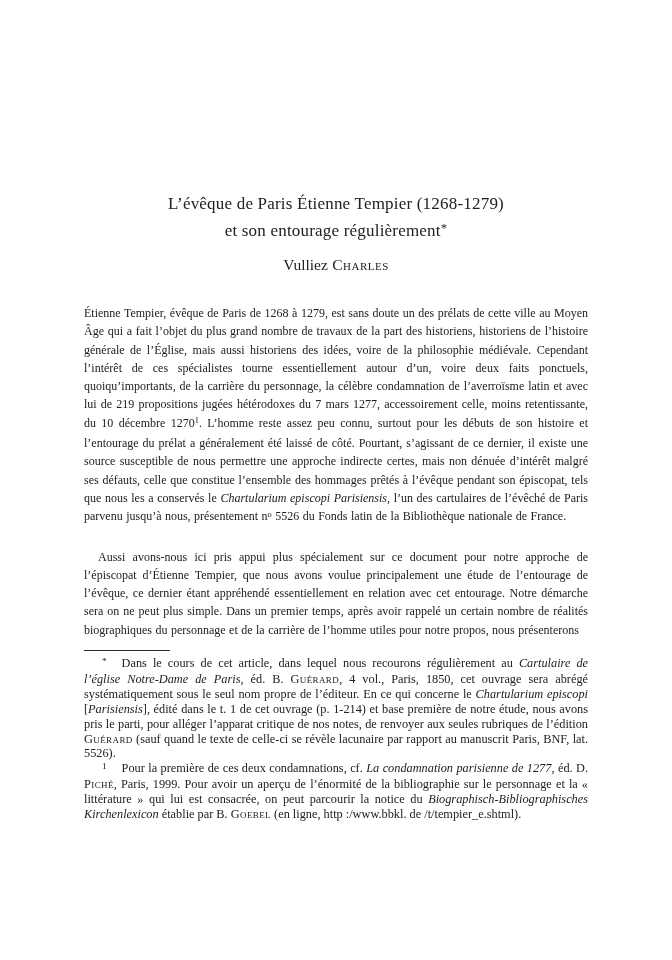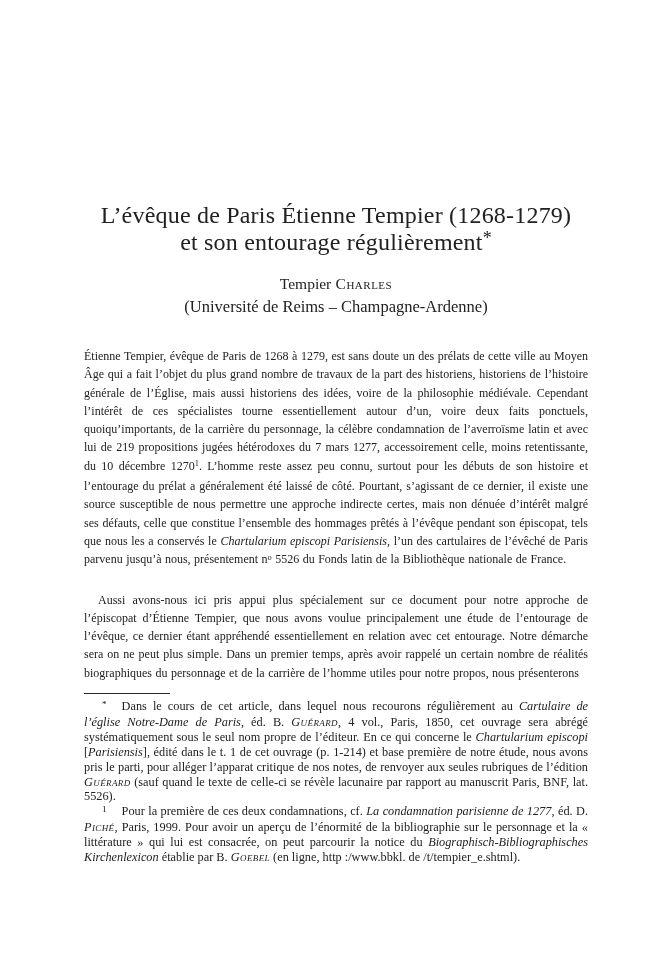--- a/index.html
+++ b/index.html
@@ -11,22 +11,22 @@
     background: #ffffff;
     font-family: "Liberation Serif", serif;
     color: #212121;
     box-sizing: border-box;
     padding: 186px 84px 0 84px;
     overflow: hidden;
   }
   
   .title-block { text-align: center; }
   .title {
-    margin: 16px;
-    font-size: 24px;
+    margin: 4px;
+    font-size: 17px;
     font-weight: normal;
     line-height: 27px;
     letter-spacing: 0.2px;
   }
   .title-line { display: block; }
   .title-note-marker {
     font-size: 75%;
     position: relative;
     top: -0.35em;
   }
@@ -68,41 +68,40 @@
     text-indent: 18px;
   }
   .fn-marker {
     font-size: 75%;
     position: relative;
     top: -0.38em;
     margin-right: 15px;
   }
   
   .run-i { font-style: italic; }
-  .run-sc { font-variant: small-caps; letter-spacing: 0.4px; font-style: italic; }
+  .run-sc { font-variant: small-caps; letter-spacing: 0.4px; }
   .run-sup {
     font-size: 70%;
     position: relative;
     top: -0.45em;
   }
 </style>
 </head>
 <body>
 
 <div class="page">
 
   <header class="title-block">
     <h1 class="title">
       <span class="title-line">L’évêque de Paris Étienne Tempier (1268-1279)</span>
       <span class="title-line"><span>et son entourage régulièrement</span><span class="title-note-marker">*</span></span>
     </h1>
     <div class="author">
-      <span class="author-first">Tempier</span><span class="sc">Charles</span>
+      <span class="author-first">Vulliez</span><span class="sc">Charles</span>
     </div>
-    <div class="affiliation">(Université de Reims – Champagne-Ardenne)</div>
   </header>
 
   <main class="article-body">
     <p class="body-para"><span>Étienne Tempier, évêque de Paris de 1268 à 1279, est sans doute un des prélats de cette ville au Moyen Âge qui a fait l’objet du plus grand nombre de travaux de la part des historiens, historiens de l’histoire générale de l’Église, mais aussi historiens des idées, voire de la philosophie médiévale. Cependant l’intérêt de ces spécialistes tourne essentiellement autour d’un, voire deux faits ponctuels, quoiqu’importants, de la carrière du personnage, la célèbre condamnation de l’averroïsme latin et avec lui de 219 propositions jugées hétérodoxes du 7 mars 1277, accessoirement celle, moins retentissante, du 10 décembre 1270</span><span class="run-sup">1</span><span>. L’homme reste assez peu connu, surtout pour les débuts de son histoire et l’entourage du prélat a généralement été laissé de côté. Pourtant, s’agissant de ce dernier, il existe une source susceptible de nous permettre une approche indirecte certes, mais non dénuée d’intérêt malgré ses défauts, celle que constitue l’ensemble des hommages prêtés à l’évêque pendant son épiscopat, tels que nous les a conservés le </span><span class="run-i">Chartularium episcopi Parisiensis</span><span>, l’un des cartulaires de l’évêché de Paris parvenu jusqu’à nous, présentement n</span><span class="run-sup">o</span><span> 5526 du Fonds latin de la Bibliothèque nationale de France.</span></p>
     <p class="body-para indent"><span>Aussi avons-nous ici pris appui plus spécialement sur ce document pour notre approche de l’épiscopat d’Étienne Tempier, que nous avons voulue principalement une étude de l’entourage de l’évêque, ce dernier étant appréhendé essentiellement en relation avec cet entourage. Notre démarche sera on ne peut plus simple. Dans un premier temps, après avoir rappelé un certain nombre de réalités biographiques du personnage et de la carrière de l’homme utiles pour notre propos, nous présenterons</span></p>
   </main>
 
   <footer class="footnote-block">
     <div class="fn-rule"></div>
     <p class="footnote"><span class="fn-marker">*</span><span><span>Dans le cours de cet article, dans lequel nous recourons régulièrement au </span><span class="run-i">Cartulaire de l’église Notre-Dame de Paris</span><span>, éd. B. </span><span class="run-sc">Guérard</span><span>, 4 vol., Paris, 1850, cet ouvrage sera abrégé systématiquement sous le seul nom propre de l’éditeur. En ce qui concerne le </span><span class="run-i">Chartularium episcopi</span><span> [</span><span class="run-i">Parisiensis</span><span>], édité dans le t. 1 de cet ouvrage (p. 1-214) et base première de notre étude, nous avons pris le parti, pour alléger l’apparat critique de nos notes, de renvoyer aux seules rubriques de l’édition </span><span class="run-sc">Guérard</span><span> (sauf quand le texte de celle-ci se révèle lacunaire par rapport au manuscrit Paris, BNF, lat. 5526).</span></span></p>

